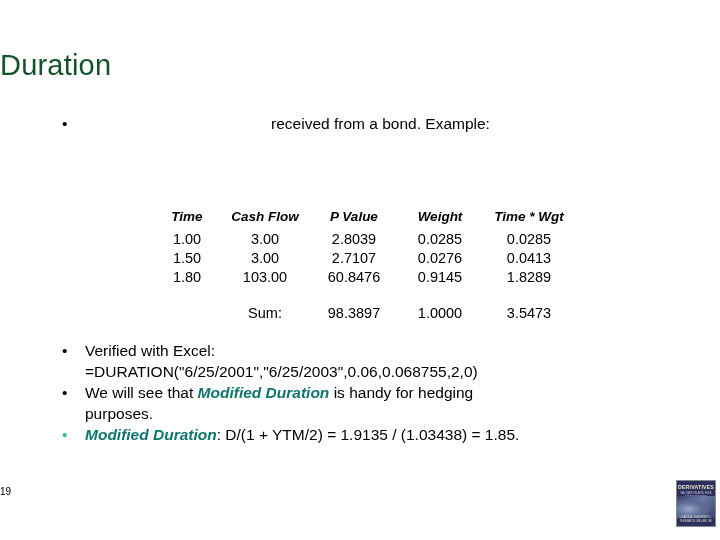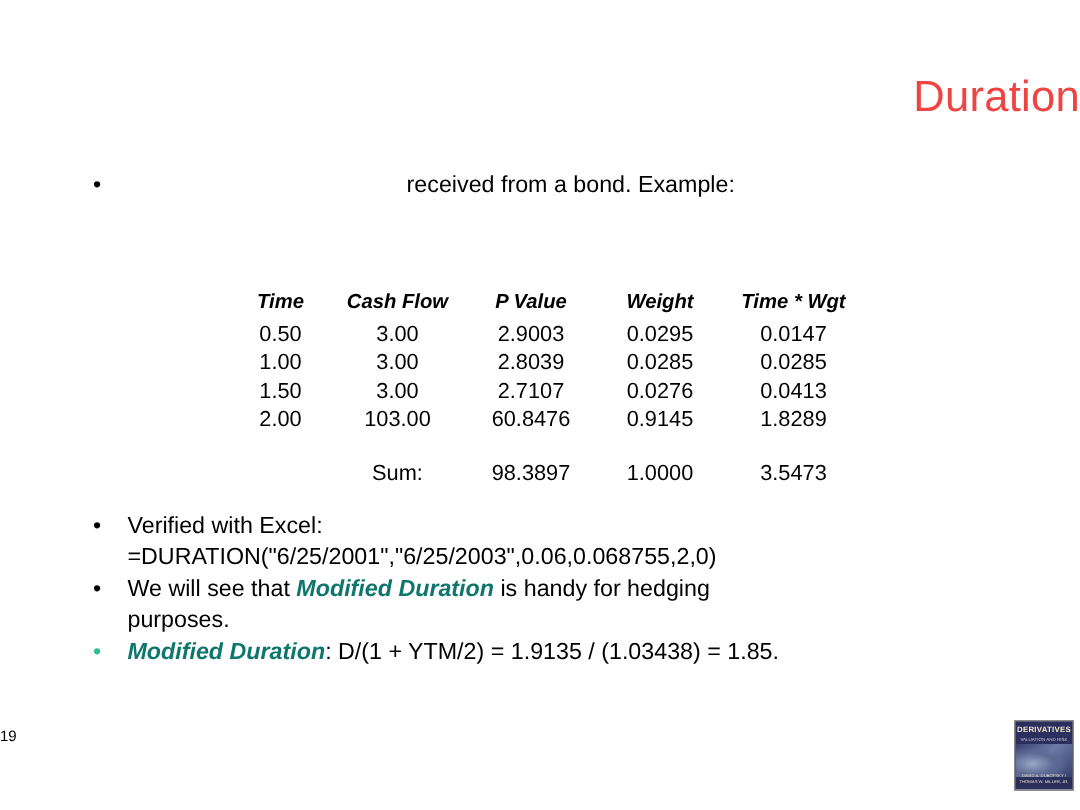--- a/index.html
+++ b/index.html
@@ -19,25 +19,25 @@
     background: #ffffff;
     overflow: hidden;
   }
 
   
   .slide-title {
     position: absolute;
     left: 0;
     top: 50px;
     width: 720px;
-    text-align: right;
+    text-align: left;
     font-size: 29px;
     font-weight: 400;
     letter-spacing: 0.2px;
-    color: #ef4444;
+    color: #14532d;
     line-height: 1.1;
   }
 
   
   .bullet-block {
     position: absolute;
     left: 56px;
     width: 620px;
   }
   .bullet-row {
@@ -73,20 +73,21 @@
     position: absolute;
     left: 155px;
     top: 190px;
     width: 420px;
   }
   table.dur-table {
     border-collapse: collapse;
     width: 420px;
     font-size: 14.5px;
     color: #000000;
+    margin-top: 16px;
   }
   table.dur-table th,
   table.dur-table td {
     padding: 0;
     height: 19px;
     text-align: center;
     font-weight: normal;
     white-space: nowrap;
   }
   table.dur-table thead th {
@@ -187,42 +188,35 @@
         <tr>
           <th class="c-time">Time</th>
           <th class="c-cash">Cash Flow</th>
           <th class="c-pval">P Value</th>
           <th class="c-weight">Weight</th>
           <th class="c-twgt">Time * Wgt</th>
         </tr>
       </thead>
       <tbody>
         <tr>
-          <td class="c-time">0.50</td>
-          <td class="c-cash">3.00</td>
-          <td class="c-pval">2.9003</td>
-          <td class="c-weight">0.0295</td>
-          <td class="c-twgt">0.0147</td>
-        </tr>
-        <tr>
           <td class="c-time">1.00</td>
           <td class="c-cash">3.00</td>
           <td class="c-pval">2.8039</td>
           <td class="c-weight">0.0285</td>
           <td class="c-twgt">0.0285</td>
         </tr>
         <tr>
           <td class="c-time">1.50</td>
           <td class="c-cash">3.00</td>
           <td class="c-pval">2.7107</td>
           <td class="c-weight">0.0276</td>
           <td class="c-twgt">0.0413</td>
         </tr>
         <tr>
-          <td class="c-time">2.00</td>
+          <td class="c-time">1.80</td>
           <td class="c-cash">103.00</td>
           <td class="c-pval">60.8476</td>
           <td class="c-weight">0.9145</td>
           <td class="c-twgt">1.8289</td>
         </tr>
         <tr class="spacer">
           <td colspan="5"></td>
         </tr>
         <tr class="sum-row">
           <td class="c-time"></td>

